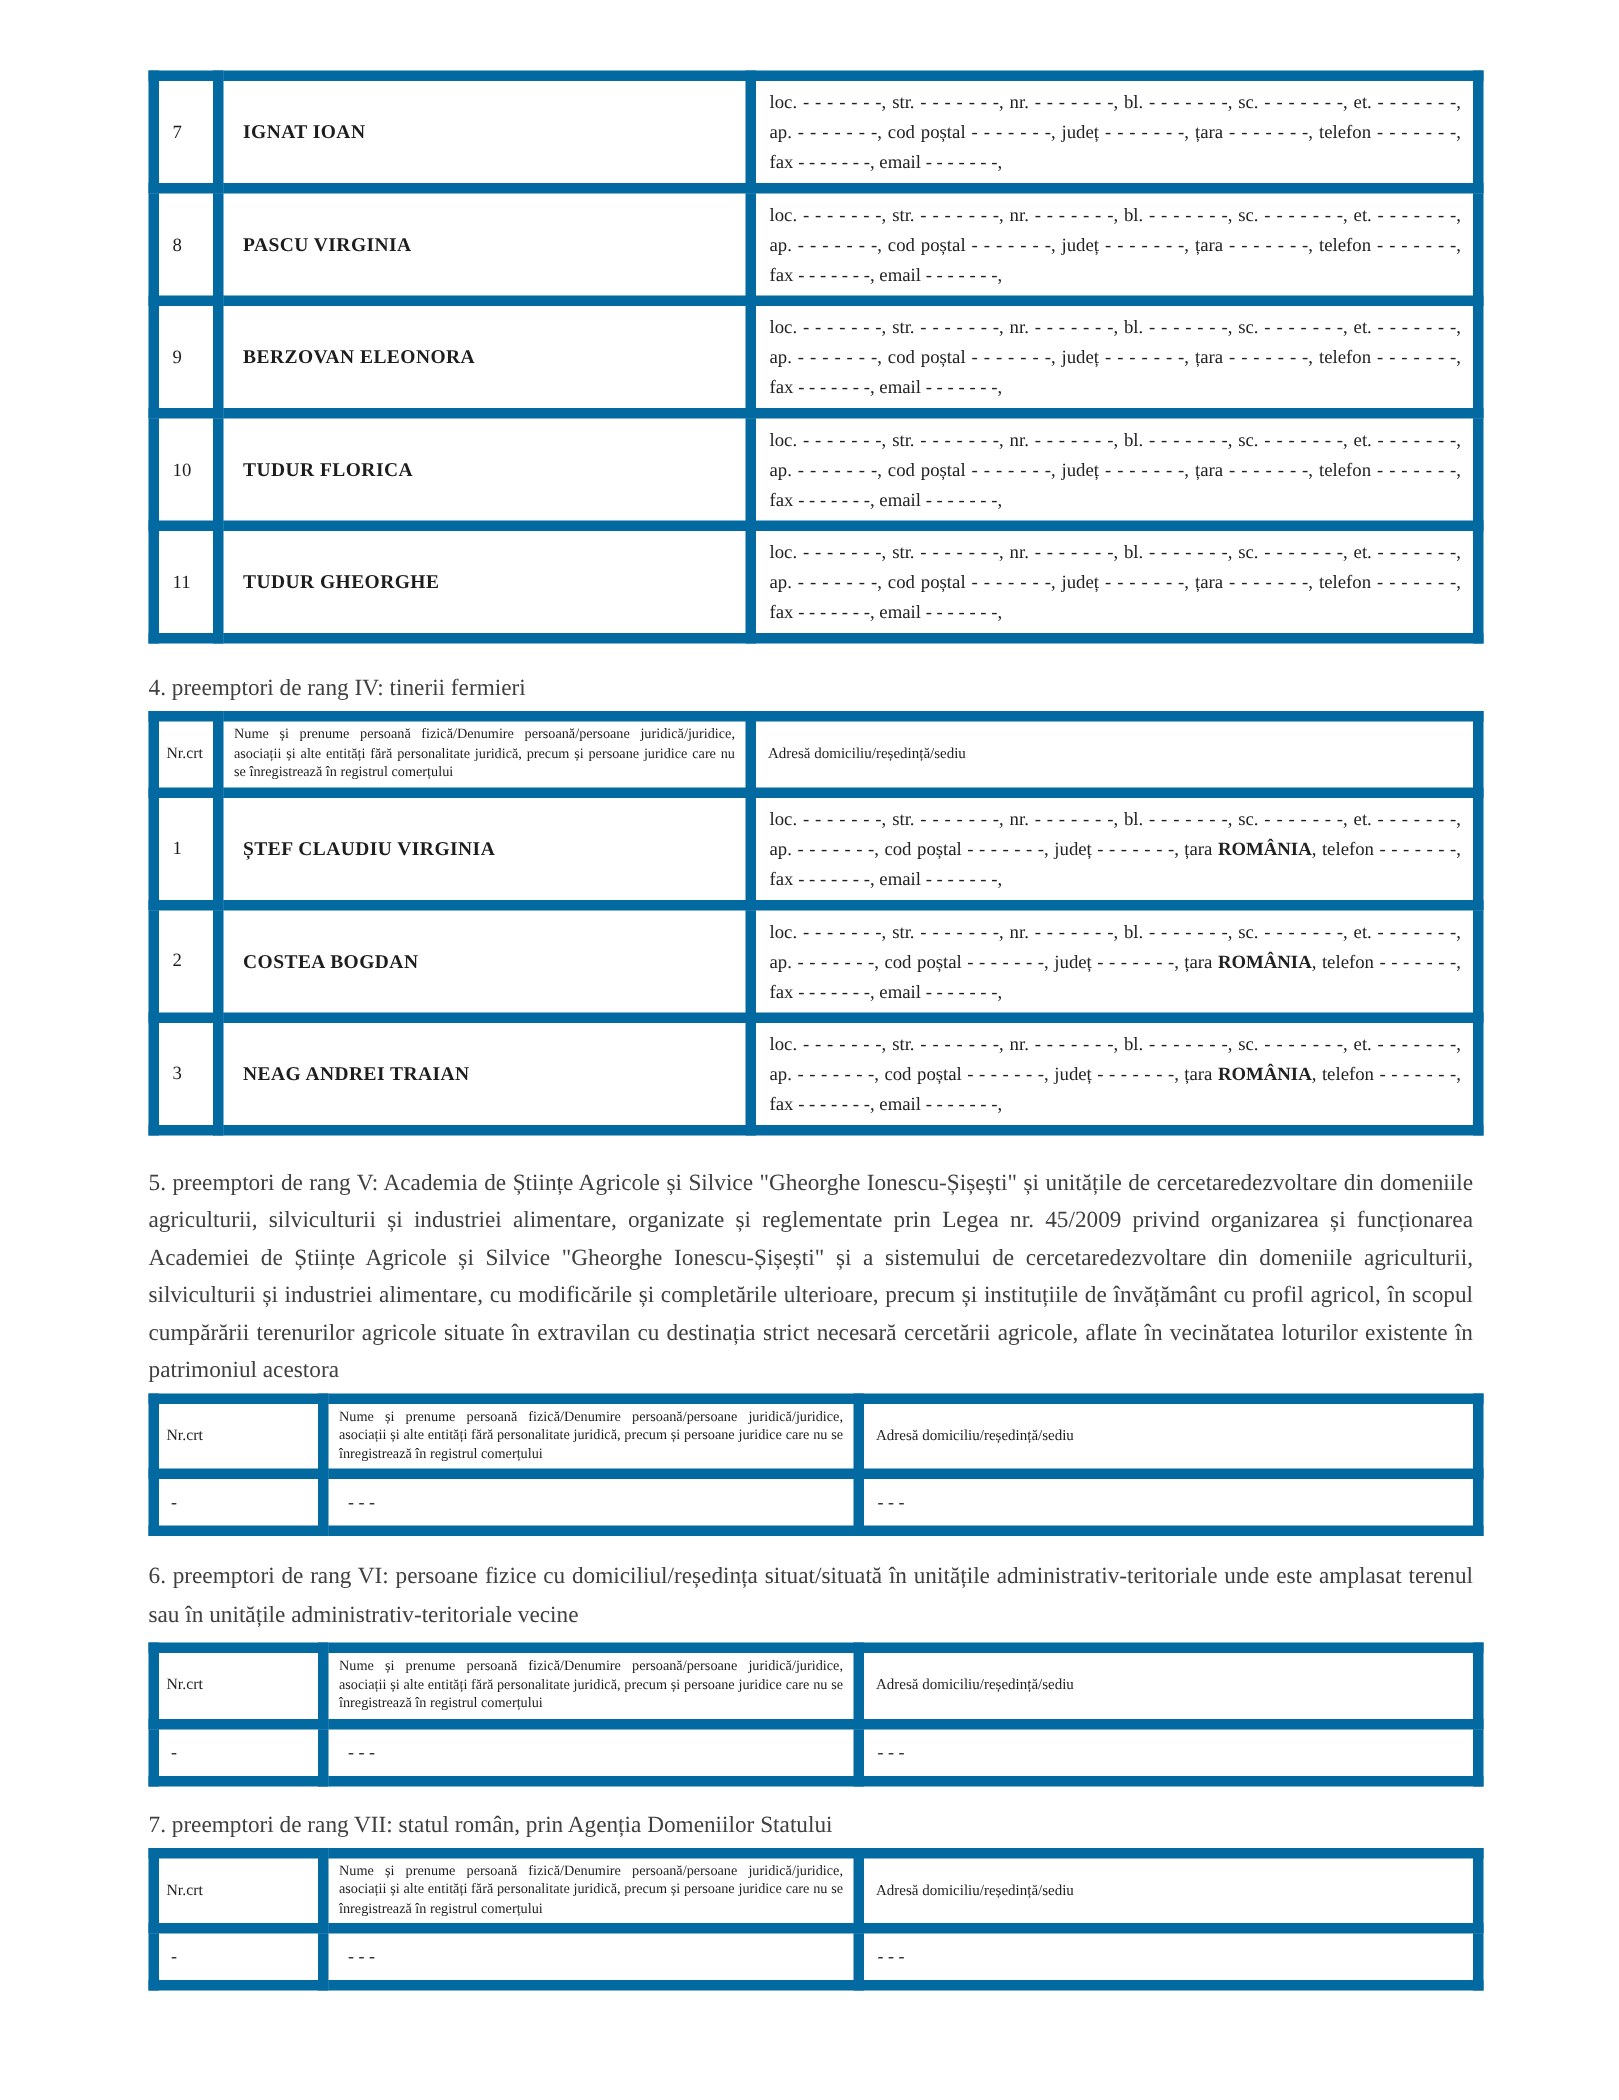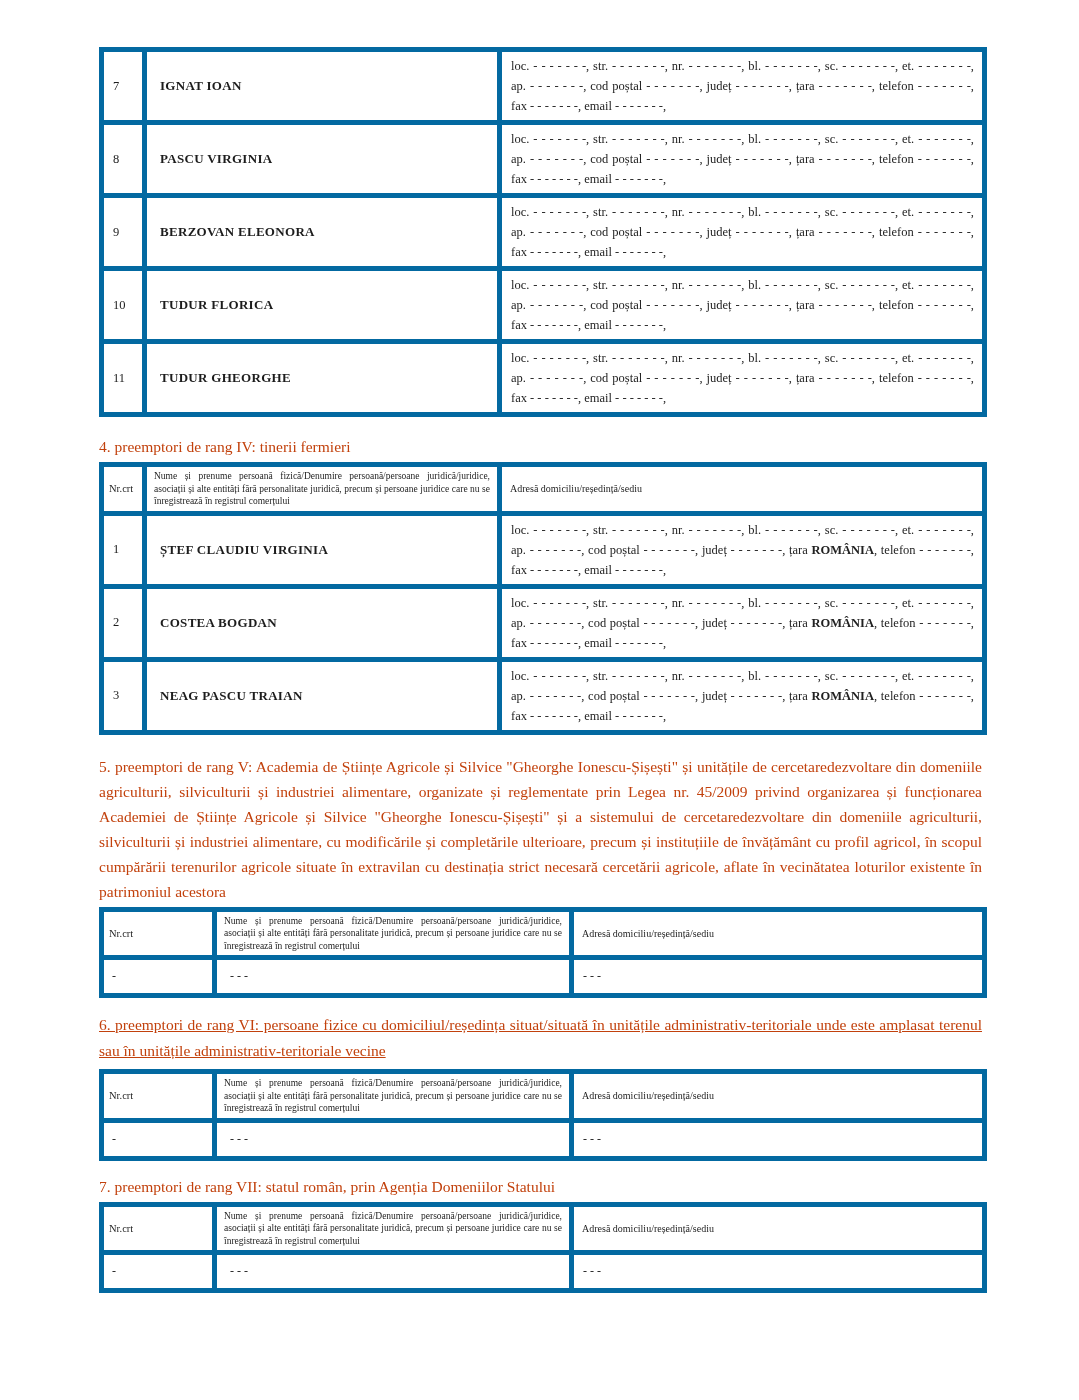--- a/index.html
+++ b/index.html
@@ -5,21 +5,21 @@
   * { margin:0; padding:0; box-sizing:border-box; }
   html,body { width:1079px; height:1400px; background:#ffffff; }
   body {
     color:#1d1d1d;
     font-family:"Liberation Serif", serif;
     overflow:hidden;
   }
   .page { padding:47px 97px 0 99px; }
 
   table { border-collapse:collapse; table-layout:fixed; width:883px; }
-  td { border:5px solid #0369a1; }
+  td { border:7px solid #0369a1; }
   table { border:2px solid #2e2e2e; }
 
   
   .col-nr   { width:43px; }
   .col-name { width:355px; }
   .col-addr { width:485px; }
   
   .col-nr-w   { width:113px; }
   .col-name-w { width:357px; }
   .col-addr-w { width:413px; }
@@ -36,24 +36,24 @@
 
   tr.row-empty td { height:38px; font-size:12px; vertical-align:middle; }
   td.empty-nr   { padding-left:8px; }
   td.empty-name { padding-left:13px; }
   td.empty-addr { padding-left:9px; }
 
   .addr-line { white-space:normal; }
   .addr-line.just { text-align:justify; text-align-last:justify; }
   .bold { font-weight:bold; }
 
-  .h-section { font-size:15.5px; color:#c2410c; }
+  .h-section { font-size:15.5px; color:#404040; }
   .h4head { margin:21px 0 6px; }
   .p5     { margin:19px 0 3px; line-height:25px; text-align:justify; }
-  .h6head { margin:14px 0 5px; line-height:26px; text-align:justify;text-decoration:underline; }
+  .h6head { margin:14px 0 5px; line-height:26px; text-align:justify; }
   .h7head { margin:17px 0 6px; }
   .footer { margin-top:58px; font-weight:bold; font-size:15.5px; letter-spacing:.3px; color:#111; }
 </style>
 </head>
 <body>
 
 <div class="page">
 
   <table>
     <colgroup>
@@ -137,21 +137,21 @@
         <td class="nr">2</td>
         <td class="name">COSTEA BOGDAN</td>
         <td class="addr">
           <div class="addr-line just">loc. - - - - - - -, str. - - - - - - -, nr. - - - - - - -, bl. - - - - - - -, sc. - - - - - - -, et. - - - - - - -,</div>
           <div class="addr-line just"><span>ap. - - - - - - -, cod poștal - - - - - - -, județ - - - - - - -, țara </span><span class="bold">ROMÂNIA</span><span>, telefon - - - - - - -,</span></div>
           <div class="addr-line">fax - - - - - - -, email - - - - - - -,</div>
         </td>
       </tr>
       <tr class="row-tall">
         <td class="nr">3</td>
-        <td class="name">NEAG PASCU TRAIAN</td>
+        <td class="name">NEAG ANDREI TRAIAN</td>
         <td class="addr">
           <div class="addr-line just">loc. - - - - - - -, str. - - - - - - -, nr. - - - - - - -, bl. - - - - - - -, sc. - - - - - - -, et. - - - - - - -,</div>
           <div class="addr-line just"><span>ap. - - - - - - -, cod poștal - - - - - - -, județ - - - - - - -, țara </span><span class="bold">ROMÂNIA</span><span>, telefon - - - - - - -,</span></div>
           <div class="addr-line">fax - - - - - - -, email - - - - - - -,</div>
         </td>
       </tr>
     </tbody>
   </table>
 
   <div class="h-section p5">5. preemptori de rang V: Academia de Științe Agricole și Silvice "Gheorghe Ionescu-Șișești" și unitățile de cercetaredezvoltare din domeniile agriculturii, silviculturii și industriei alimentare, organizate și reglementate prin Legea nr. 45/2009 privind organizarea și funcționarea Academiei de Științe Agricole și Silvice "Gheorghe Ionescu-Șișești" și a sistemului de cercetaredezvoltare din domeniile agriculturii, silviculturii și industriei alimentare, cu modificările și completările ulterioare, precum și instituțiile de învățământ cu profil agricol, în scopul cumpărării terenurilor agricole situate în extravilan cu destinația strict necesară cercetării agricole, aflate în vecinătatea loturilor existente în patrimoniul acestora</div>

